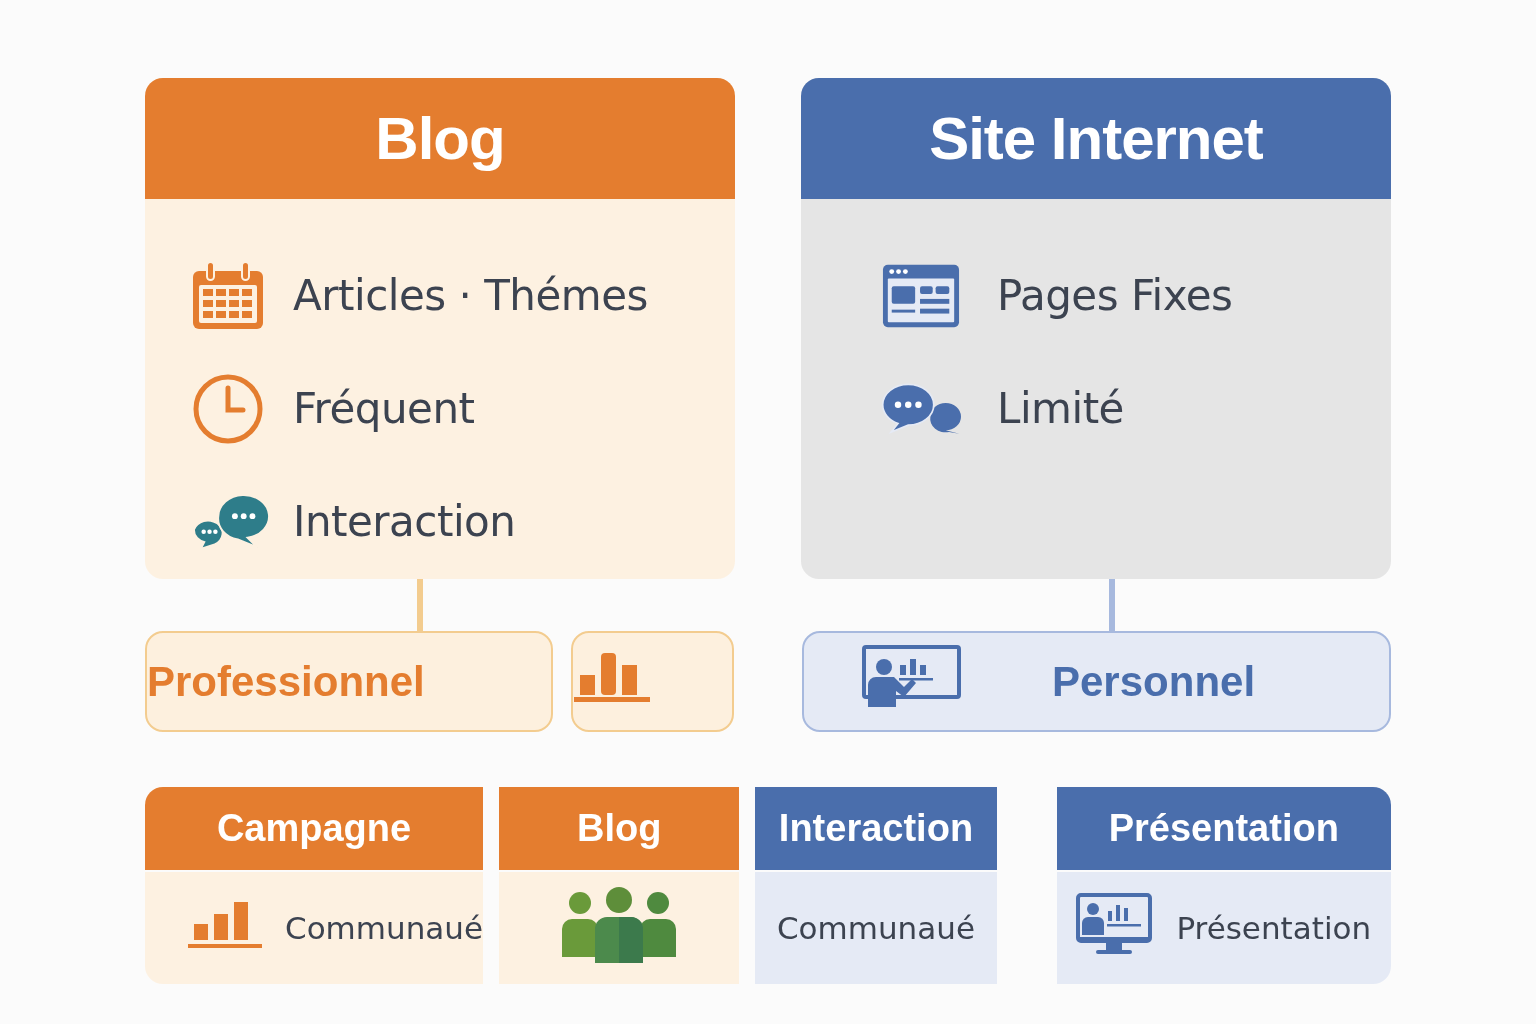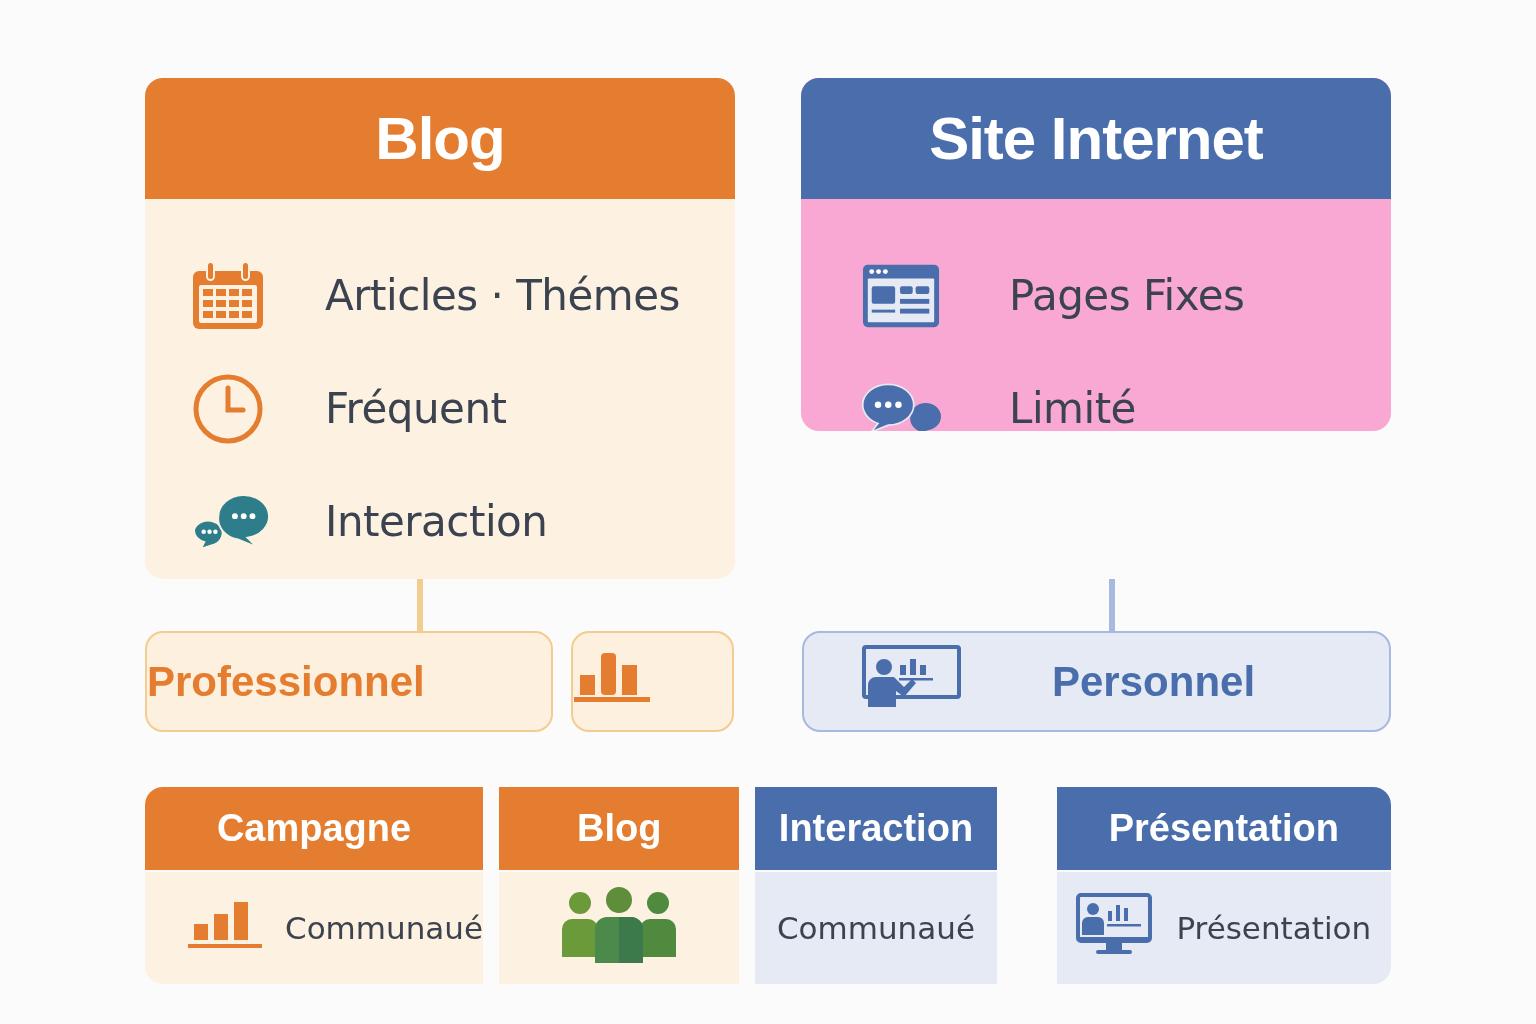--- a/index.html
+++ b/index.html
@@ -3,29 +3,29 @@
 <meta charset="utf-8">
 <style>
   * { box-sizing: border-box; margin: 0; padding: 0; }
   html, body { width: 1536px; height: 1024px; background: #fbfbfb; overflow: hidden; }
   body { position: relative; font-family: "DejaVu Sans", sans-serif; color: #3a4250; }
 
   .card { position: absolute; border-radius: 18px; overflow: hidden; }
   .card-header { height: 121px; display: flex; align-items: center; justify-content: center;
     color: #fff; font-family: "Liberation Sans", sans-serif; font-weight: bold; font-size: 60px; letter-spacing: -1px; }
   .card-body { padding-top: 40px; }
-  .row { height: 113px; display: flex; align-items: center; padding-left: 46px; gap: 32px; }
+  .row { height: 113px; display: flex; align-items: center; padding-left: 46px; }
   .row .icon { width: 80px; height: 76px; display: flex; align-items: center; justify-content: flex-start; }
   .row .label { font-size: 42px; margin-left: 22px; color: #3c4350; font-family: "DejaVu Sans", sans-serif; font-weight: normal; letter-spacing: -0.5px; }
 
   #blog-card { left: 145px; top: 78px; width: 590px; height: 501px; background: #fdf1e1; }
   #blog-card .card-header { background: #e47d2f; }
-  #site-card { left: 801px; top: 78px; width: 590px; height: 353px; background: #f9a8d4; }
+  #site-card { left: 801px; top: 78px; width: 590px; height: 501px; background: #e5e5e5; }
   #site-card .card-header { background: #4a6eac; }
-  #site-card .row { padding-left: 60px; }
+  #site-card .row { padding-left: 80px; }
   #site-card .row .label { margin-left: 36px; }
 
   .connector { position: absolute; width: 6px; }
   #conn-blog { left: 417px; top: 579px; height: 52px; background: #f3cc8f; }
   #conn-site { left: 1109px; top: 579px; height: 52px; background: #a7b9de; }
 
   .pill { position: absolute; border-radius: 18px; display: flex; align-items: center; 
     font-family: "Liberation Sans", sans-serif; font-weight: bold; font-size: 42px; }
   #pill-pro { left: 145px; top: 631px; width: 408px; height: 101px; background: #fdf0de; border: 2.5px solid #f3cc8f; color: #e47d2f; }
   #pill-chart { left: 571px; top: 631px; width: 163px; height: 101px; background: #fdf0de; border: 2.5px solid #f3cc8f; }

